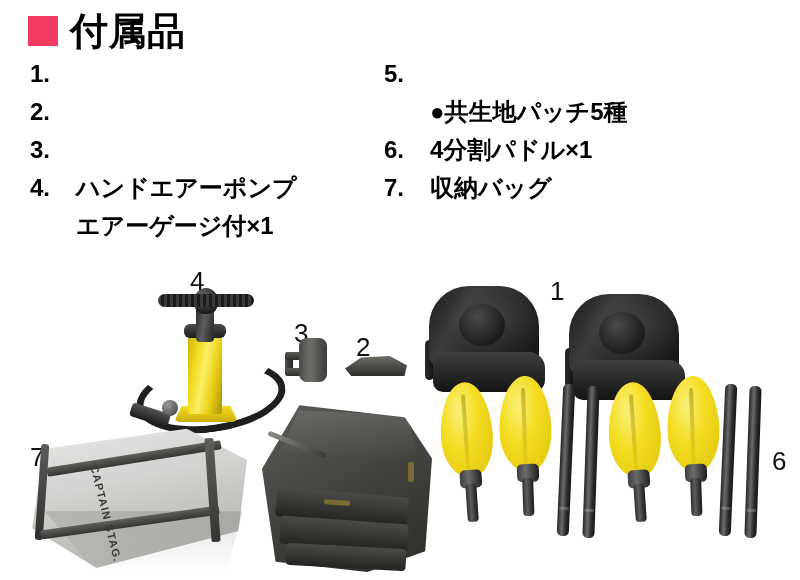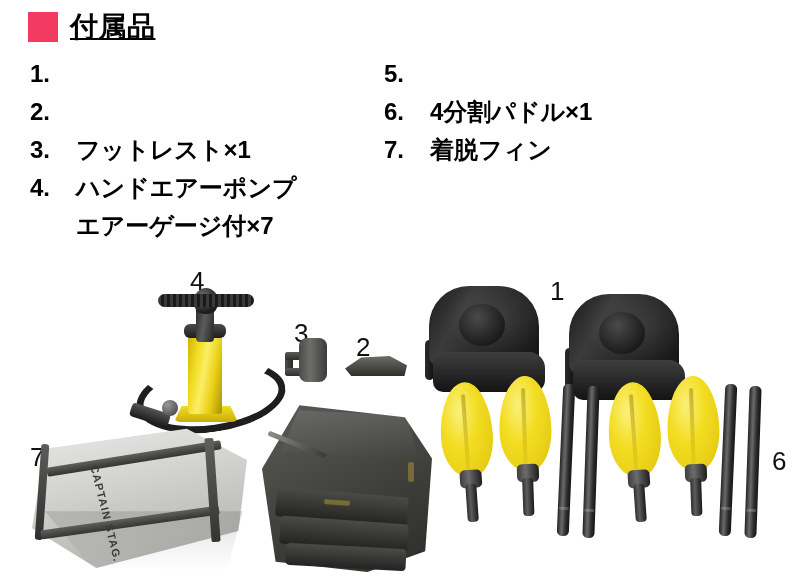--- a/index.html
+++ b/index.html
@@ -22,26 +22,25 @@
     display: flex;
     align-items: center;
     gap: 12px;
   }
   #header-marker {
     width: 30px; height: 30px;
     background: #f23a63;
     flex: 0 0 auto;
   }
   #header-title {
-    font-size: 28px;
+    font-size: 38px;
     font-weight: 700;
     letter-spacing: 0.5px;
     line-height: 1;
     white-space: nowrap;
-    text-decoration: underline;
   }
 
   
   .list-col {
     position: absolute;
     font-size: 24px;
     font-weight: 700;
     line-height: 38px;
     white-space: nowrap;
   }
@@ -345,45 +344,45 @@
   <div class="list-item">
     <span class="item-num">1.</span>
   </div>
 
   <div class="list-item">
     <span class="item-num">2.</span>
   </div>
 
   <div class="list-item">
     <span class="item-num">3.</span>
-    <span class="item-text">フットレスト×1</span>
   </div>
 
   <div class="list-item">
     <span class="item-num">4.</span>
     <span class="item-text">ハンドエアーポンプ</span>
   </div>
-  <div class="item-sub">エアーゲージ付×7</div>
+  <div class="item-sub">エアーゲージ付×1</div>
 
 </div>
 
 <div id="list-right" class="list-col">
 
   <div class="list-item">
     <span class="item-num">5.</span>
   </div>
+  <div class="item-sub">●共生地パッチ5種</div>
 
   <div class="list-item">
     <span class="item-num">6.</span>
     <span class="item-text">4分割パドル×1</span>
   </div>
 
   <div class="list-item">
     <span class="item-num">7.</span>
-    <span class="item-text">着脱フィン</span>
+    <span class="item-text">収納バッグ</span>
   </div>
 
 </div>
 
 <div id="photo">
 
   <div class="callout" style="left:190px; top:10px;">4</div>
   <div class="callout" style="left:294px; top:62px;">3</div>
   <div class="callout" style="left:356px; top:76px;">2</div>
   <div class="callout" style="left:550px; top:20px;">1</div>

